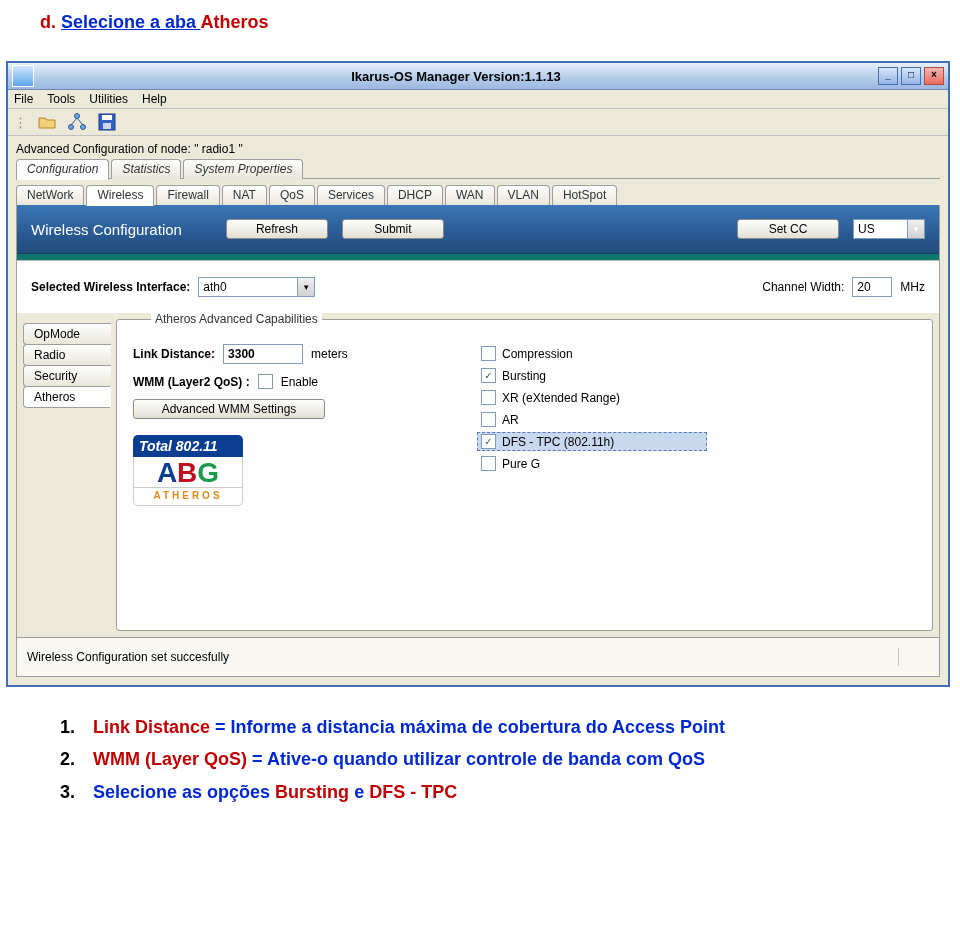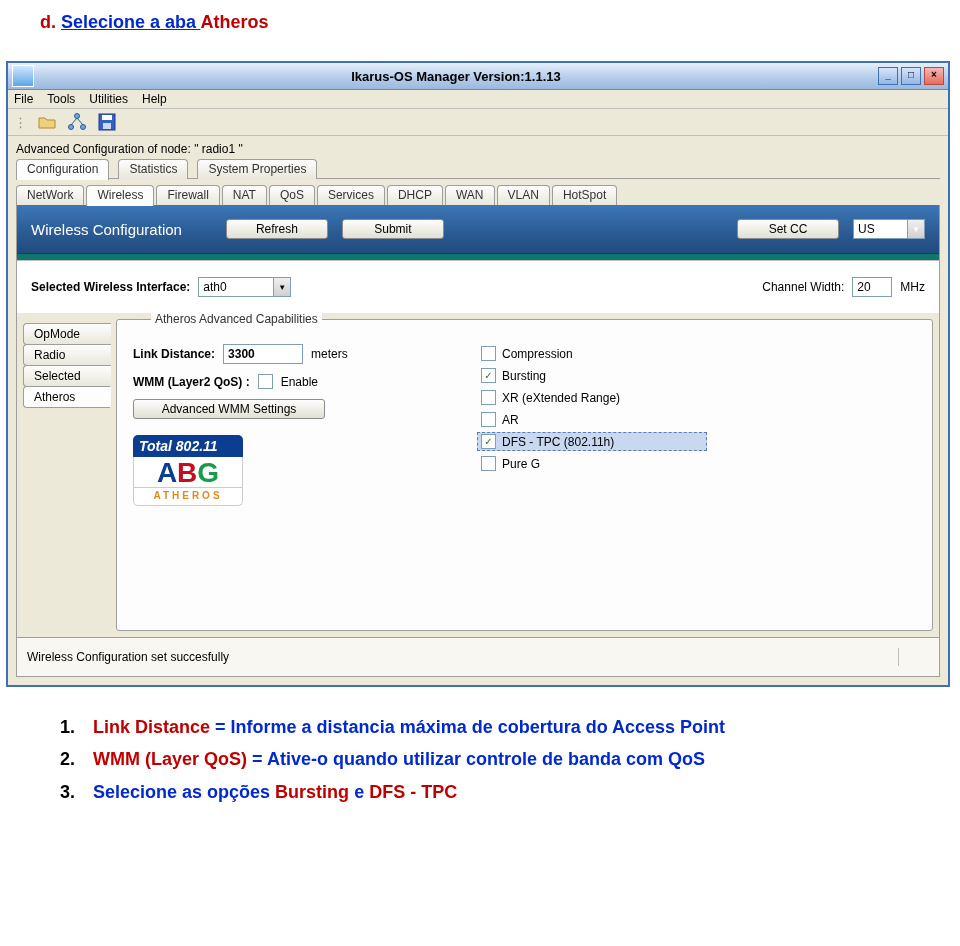--- a/index.html
+++ b/index.html
@@ -68,25 +68,26 @@
     gap:10px;
     align-items:center;
   }
   .tool-ico{width:20px;height:20px;display:inline-block;cursor:pointer;}
   .node-row{
     padding:6px 8px 2px 8px;
     font-size:12px;
   }
   .tabs-row{
     display:flex;
-    gap:9px;
+    gap:2px;
     padding:0 8px;
     align-items:flex-end;
     position:relative;
     z-index:2;
+    font-style:italic;
   }
   .tab{
     background:linear-gradient(#fdfdfd,#e9e7db);
     border:1px solid #9e9e9e;
     border-bottom:none;
     border-radius:4px 4px 0 0;
     padding:2px 10px 3px 10px;
     font-size:12px;
     cursor:pointer;
     color:#333;
@@ -417,35 +418,35 @@
       <div style="display:flex;">
         <input class="hdr-select" value="US" style="">
         <div class="dropdown-btn">▼</div>
       </div>
     </div>
 
     <div style="background:#fef9c3;border-top:6px solid #0f766e;">
       <div class="mid-row" style="border-bottom:none;">
         <span>Selected Wireless Interface:</span>
         <div style="display:flex;">
-          <input class="txtfield" style="width: 76px; font-weight: normal;" value="ath0">
+          <input class="txtfield" style="width: 100px; font-weight: normal;" value="ath0">
           <div class="dropdown-btn">▼</div>
         </div>
         <div class="spacer"></div>
         <span style="font-weight:normal;">Channel Width:</span>
         <input class="txtfield" style="width: 40px; font-weight: normal;" value="20">
         <span style="font-weight:normal;">MHz</span>
       </div>
     </div>
 
     <div class="content-row">
       <div class="side-tabs">
         <div class="vtab">OpMode</div>
         <div class="vtab">Radio</div>
-        <div class="vtab">Selected</div>
+        <div class="vtab">Security</div>
         <div class="vtab active">Atheros</div>
       </div>
 
       <div class="fieldset">
         <div class="legend">Atheros Advanced Capabilities</div>
 
         <div class="caps-row">
           <div class="caps-left">
             <div class="line">
               <label>Link Distance:</label>

